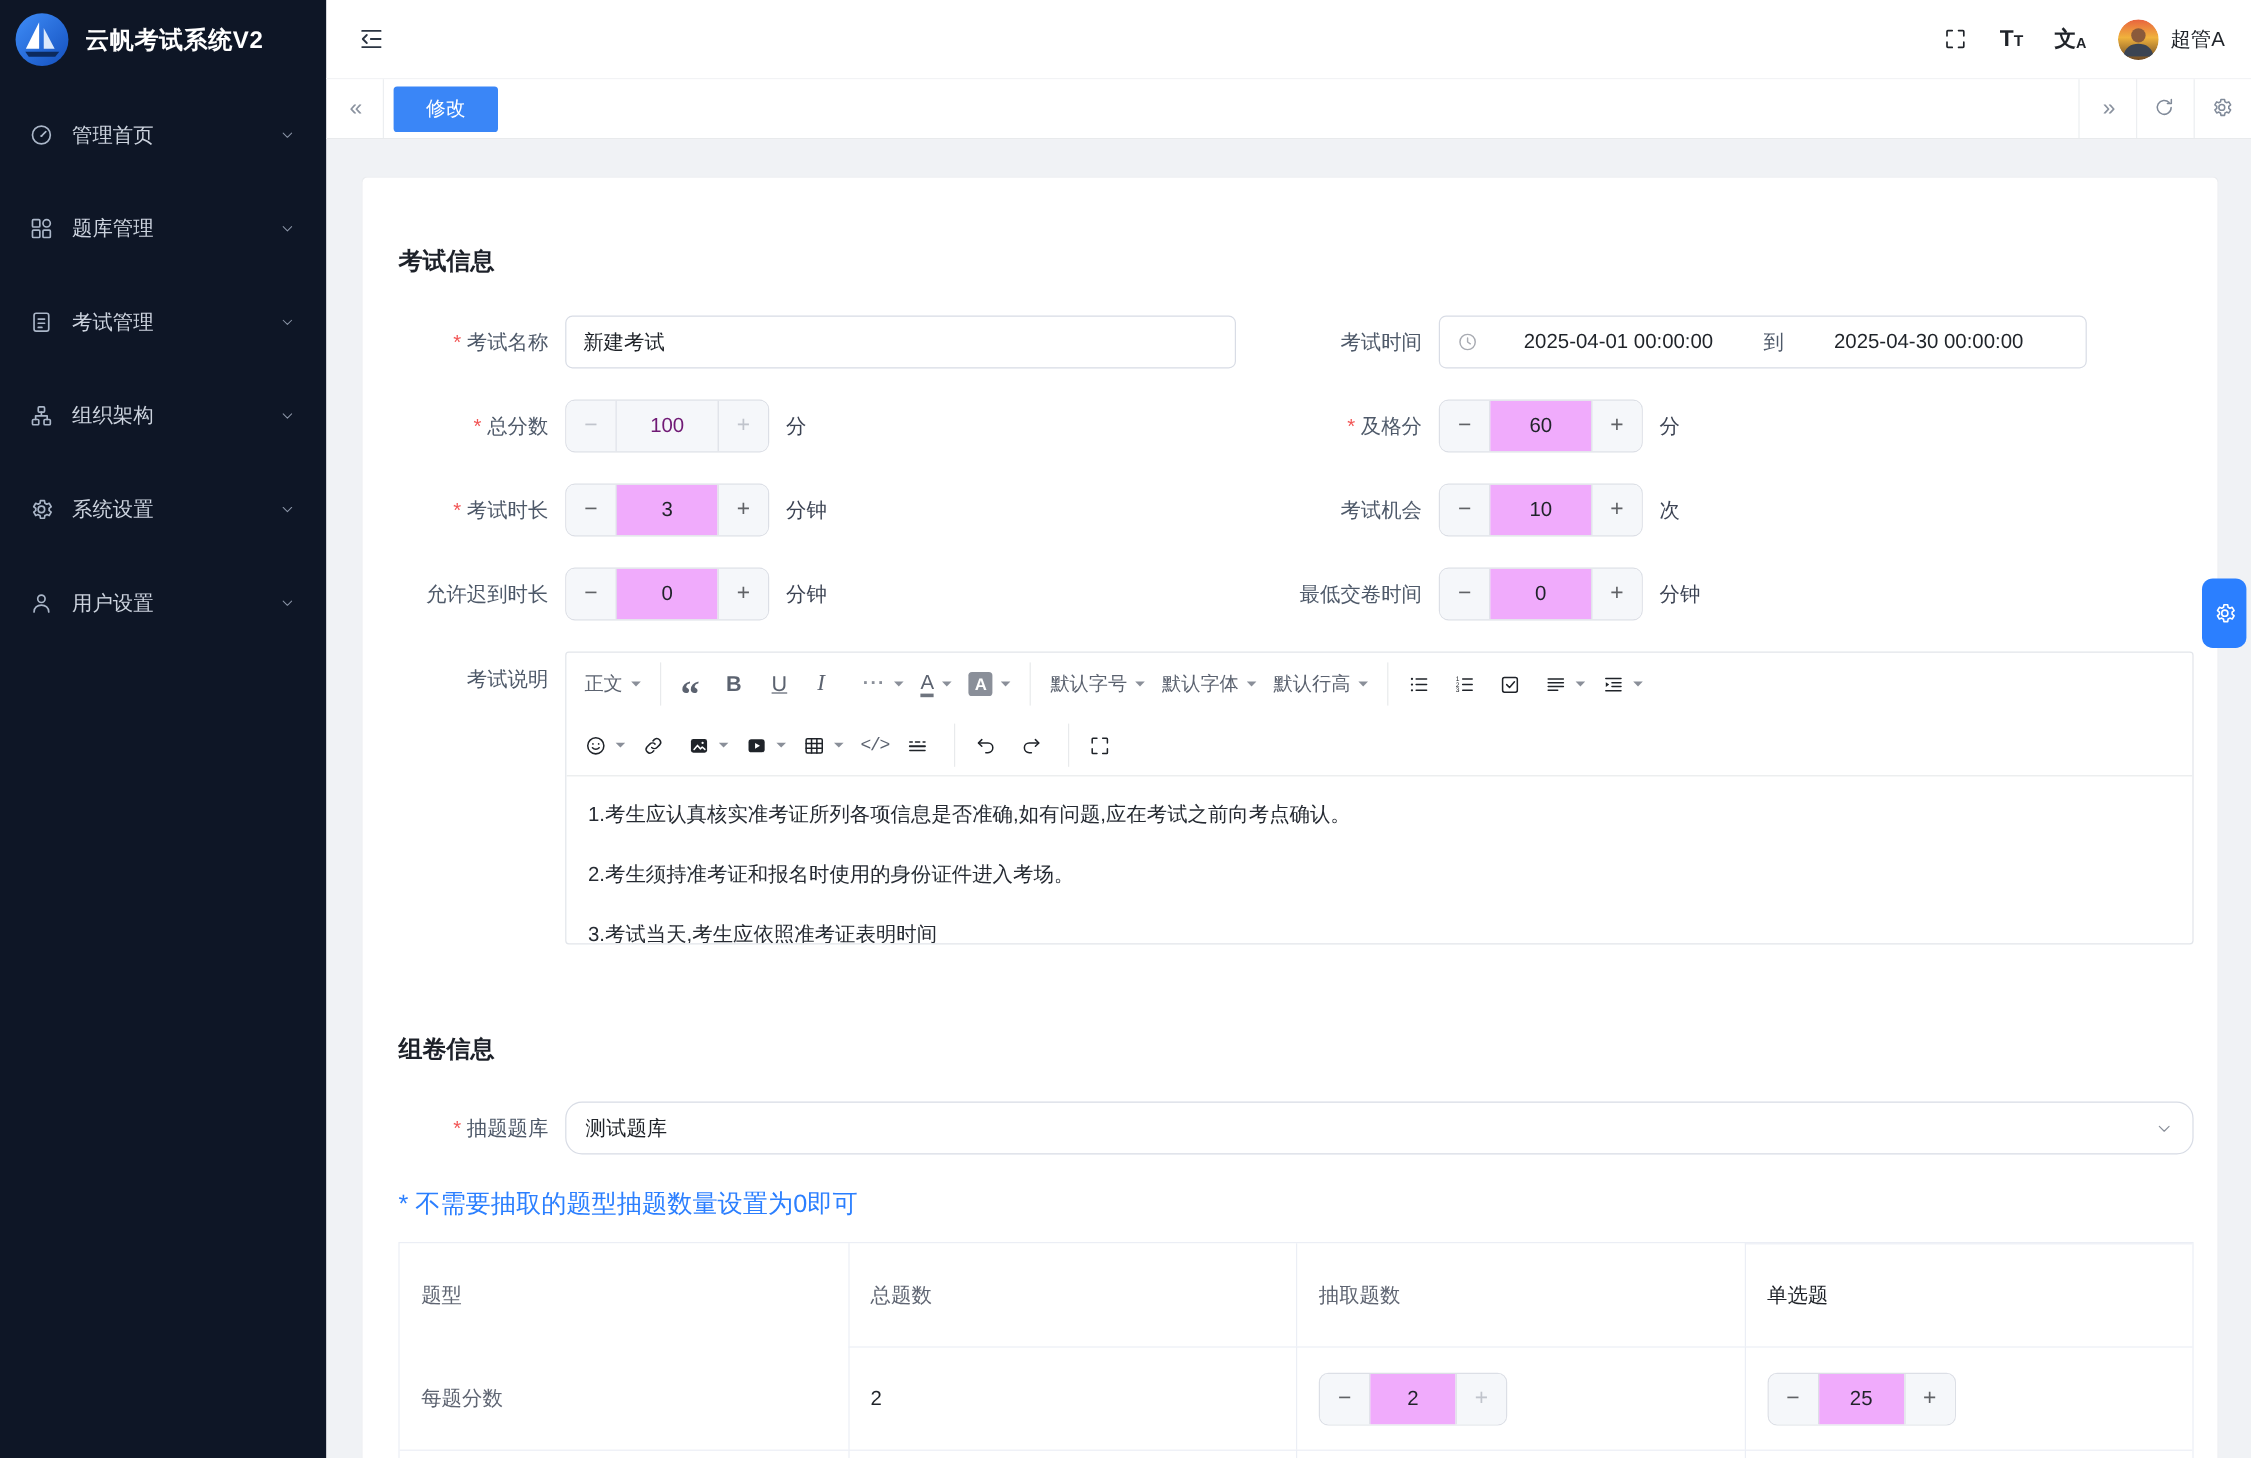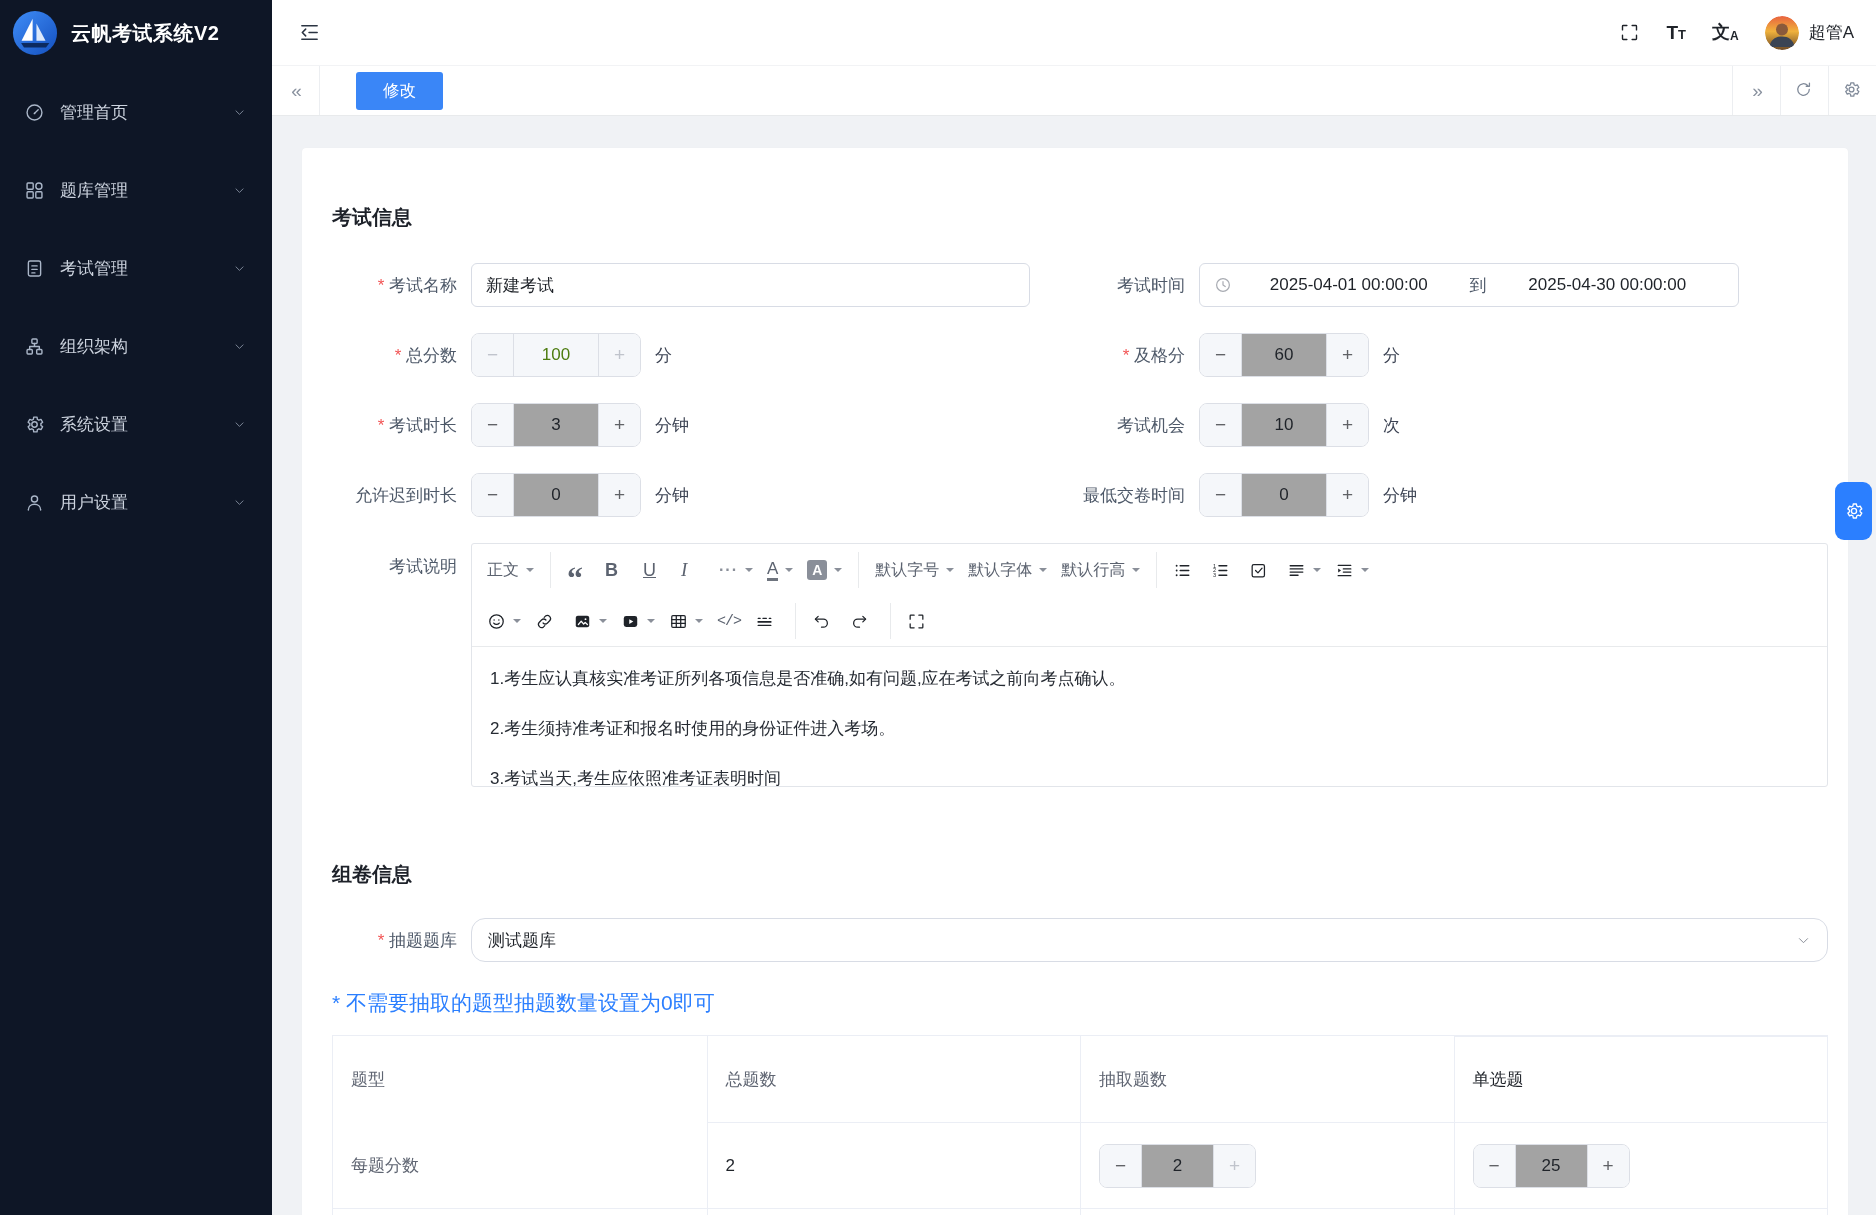--- a/index.html
+++ b/index.html
@@ -29,43 +29,43 @@
 .lang small{font-size:12px;font-weight:700;vertical-align:-2px}
 .avatar{width:34px;height:34px;border-radius:50%;overflow:hidden;cursor:pointer;flex-shrink:0}
 .uname{font-size:17px;margin-left:-16px;white-space:nowrap}
 
 .tabbar{height:50px;background:#fff;border-bottom:1px solid #e8eaec;display:flex;align-items:center}
 .tab-cell{width:48px;height:100%;display:flex;align-items:center;justify-content:center;color:#808a99;cursor:pointer;flex-shrink:0}
 .tab-cell.left{border-right:1px solid #eceef1}
 .tab-cell.rb{border-left:1px solid #eceef1}
 .tab-cell svg{width:19px;height:19px}
 .chev2{font-size:19px;color:#8a929f;letter-spacing:-2px}
-.tab-active{margin-left:36px;height:38px;padding:0 27px;border-radius:3px;background:#3a86f7;color:#fff;font-size:16.5px;display:flex;align-items:center;cursor:pointer;white-space:nowrap}
+.tab-active{margin-left:8px;height:38px;padding:0 27px;border-radius:3px;background:#3a86f7;color:#fff;font-size:16.5px;display:flex;align-items:center;cursor:pointer;white-space:nowrap}
 .tab-spacer{flex:1}
 
 .content{flex:1;background:#f0f2f5;padding:32px 28px 0 30px;overflow:hidden}
 .card{background:#fff;border-radius:4px;height:1110px;padding:56px 20px 0 30px;box-shadow:0 0 1px rgba(0,0,0,.05)}
 .sec-title{font-size:20px;font-weight:700;color:#1d2129;margin:0 0 32px}
 .sec-title.mt{margin-top:74px;margin-bottom:30px}
 .form-grid{display:grid;grid-template-columns:698px 1fr;row-gap:26px}
 .frow{display:flex;align-items:center;min-height:44px}
 .flabel{width:125px;text-align:right;color:#4e5969;flex-shrink:0;white-space:nowrap}
 .frow.rcol .flabel{width:155px}
 .flabel.req::before{content:"* ";color:#f25555}
 .fgap{width:14px;flex-shrink:0}
 .text-input{width:594px;height:44px;border:1px solid #d8dce5;border-radius:6px;padding:10px 14px;font:inherit;color:#1f2329;outline:none;background:#fff}
 .unit{margin-left:14px;color:#3c4353}
 
 .stepper{display:flex;width:170px;height:44px;border:1px solid #dcdfe6;border-radius:8px;overflow:hidden;background:#fff;flex-shrink:0}
 .st-btn{width:42px;background:#f5f7fa;border:none;color:#606266;font-size:19px;cursor:pointer;flex-shrink:0;font-family:inherit}
 .st-btn.minus{border-right:1px solid #dcdfe6}
 .st-btn.plus{border-left:1px solid #dcdfe6}
 .st-btn.dim{color:#c0c4cc}
-.st-val{flex:1;border:none;text-align:center;font:inherit;min-width:0;outline:none;color:#1f2329;background:#a3a3a3}
-.stepper.disabled .st-val{background:#f5f7fa;color:#4d7c0f}
+.st-val{flex:1;border:none;text-align:center;font:inherit;min-width:0;outline:none;color:#1f2329;background:#f0abfc}
+.stepper.disabled .st-val{background:#f5f7fa;color:#701a75}
 .stepper.disabled .st-btn{color:#c0c4cc;cursor:not-allowed}
 .stepper.sm{width:157px}
 
 .date-range{display:flex;align-items:center;width:540px;height:44px;border:1px solid #d8dce5;border-radius:6px;padding:0 14px;background:#fff;cursor:pointer}
 .dr-ic{width:18px;height:18px;color:#a8abb2;flex-shrink:0}
 .dr-txt{flex:1;text-align:center;color:#1f2329;white-space:nowrap}
 .dr-sep{color:#4e5969;padding:0 4px}
 
 .desc-row{grid-column:1/3;display:flex;align-items:flex-start}
 .desc-row .flabel{padding-top:12px}

